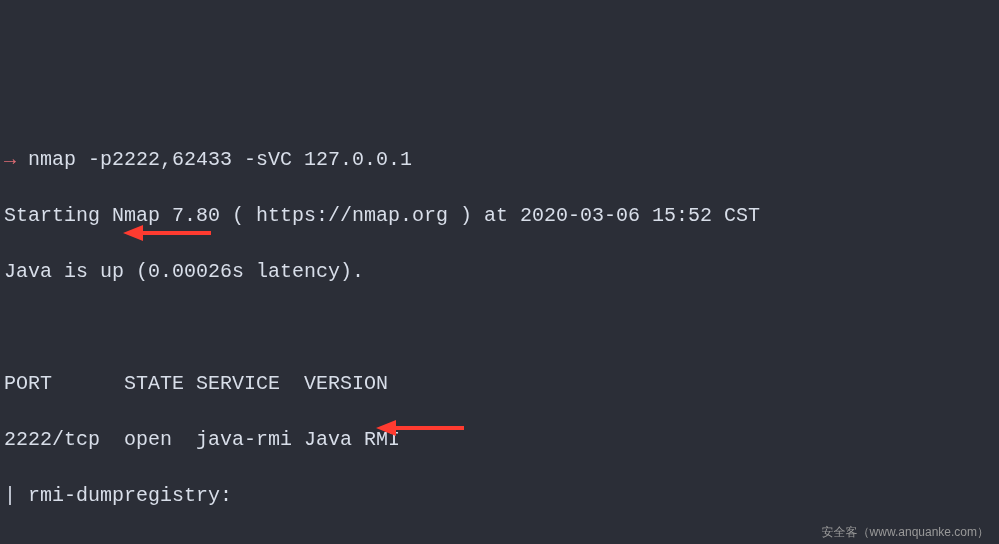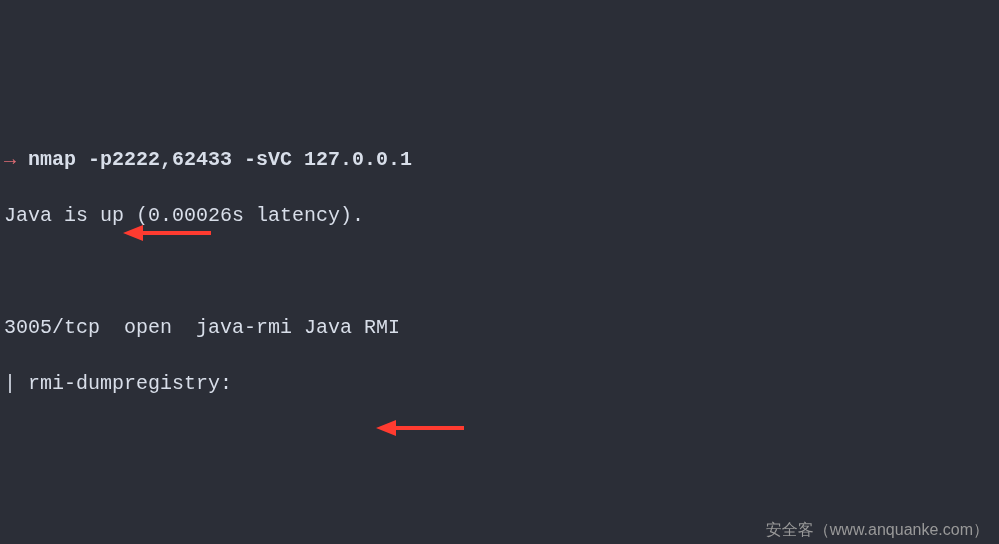--- a/index.html
+++ b/index.html
@@ -26,45 +26,46 @@
       position: relative;
     }
     .line {
       display: block;
     }
     .prompt {
       color: #e06c75;
     }
     .cmd {
       color: #d8dee9;
-      font-weight: bold;
     }
     .arrow {
       position: absolute;
       pointer-events: none;
     }
     .watermark {
       position: absolute;
       right: 10px;
       bottom: 3px;
       font-family: "Microsoft YaHei", Arial, sans-serif;
-      font-size: 16px;
+      font-size: 12px;
       color: #999;
     }
   </style>
 </head>
 <body>
 
 
 
 <div class="terminal">
 <span class="line"><span class="prompt">→ </span><span class="cmd">nmap -p2222,62433 -sVC 127.0.0.1</span></span>
+<span class="line">Starting Nmap 7.80 ( https://nmap.org ) at 2020-03-06 15:52 CST</span>
 <span class="line">Java is up (0.00026s latency).</span>
 <span class="line">&nbsp;</span>
-<span class="line">3005/tcp  open  java-rmi Java RMI</span>
+<span class="line">PORT      STATE SERVICE  VERSION</span>
+<span class="line">2222/tcp  open  java-rmi Java RMI</span>
 <span class="line">| rmi-dumpregistry:</span>
 
 
 
 
 
 
 
 
 

